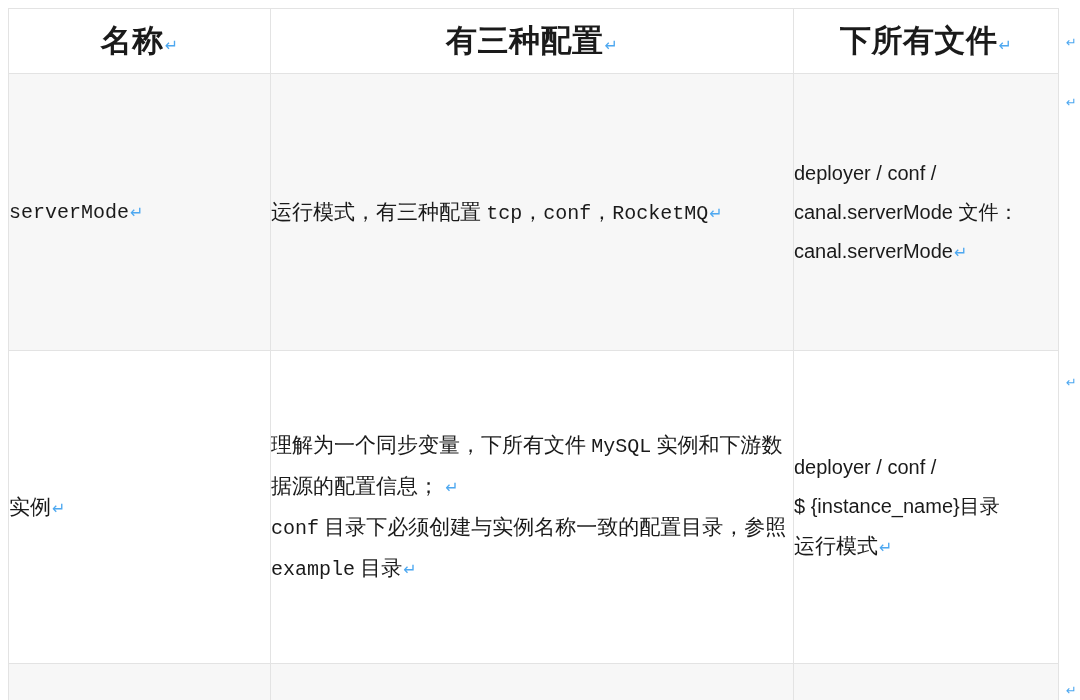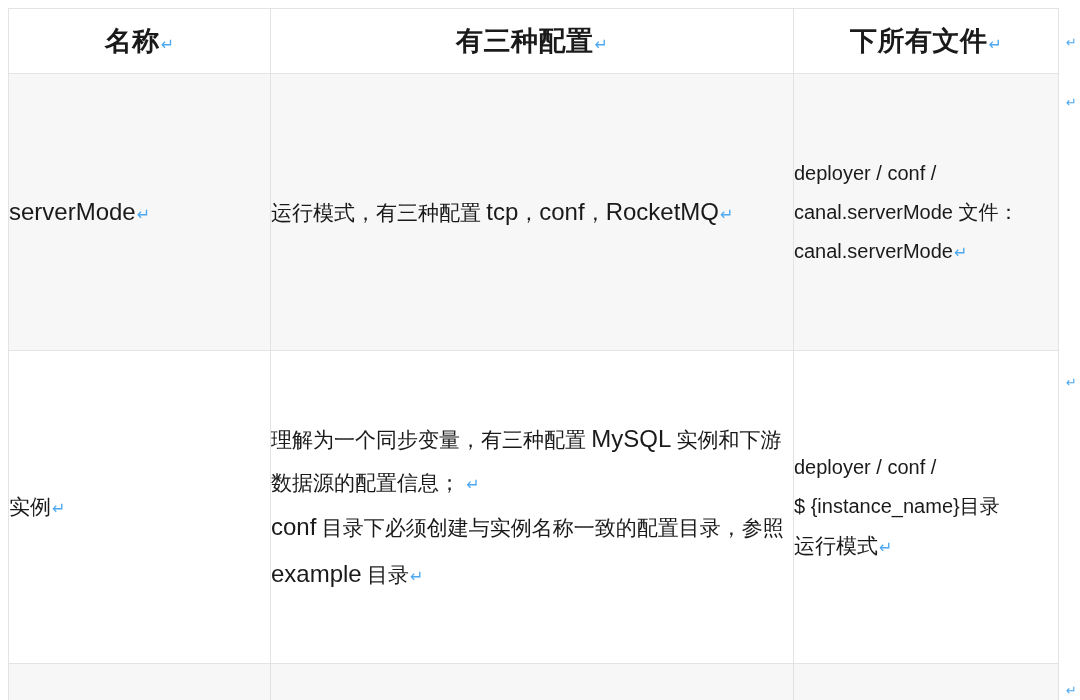--- a/index.html
+++ b/index.html
@@ -45,21 +45,21 @@
 
   
   .hdr-cell {
     height: 64px;
     text-align: center;
     background: #ffffff;
   }
   .hdr-text {
     font-family: "Liberation Serif", "DejaVu Serif", serif;
     font-weight: bold;
-    font-size: 27px;
+    font-size: 31px;
     color: #1a1a1a;
     letter-spacing: 0.5px;
   }
 
   
   tr.shaded > td { background: #f7f7f7; }
 
   
   .cell-pad { padding: 10px 22px; }
   .cell-pad-narrow { padding: 10px 18px; margin-left: 35px; }
@@ -77,22 +77,22 @@
     word-break: break-word;
   }
   .txt-mixed {
     font-family: "Liberation Serif", "DejaVu Serif", serif;
     font-size: 21px;
     color: #1a1a1a;
     line-height: 1.95;
   }
   .txt-mixed .lat,
   .txt .lat {
-    font-family: Liberation Sans, sans-serif;
-    font-size: 24px;
+    font-family: Liberation Mono, monospace;
+    font-size: 20px;
   }
   .para + .para { }
 
   .col3 {
     font-family: "Liberation Sans", "DejaVu Sans", sans-serif;
     font-size: 20px;
     line-height: 1.95;
     color: #1a1a1a;
   }
   .col3 .han {
@@ -169,21 +169,21 @@
             <div><span>canal.serverMode</span><span class="ret">↵</span></div>
           </div>
         </td>
       </tr>
 
       <tr class="row2">
         <td class="cell-pad">
           <div class="txt-mixed"><span>实例</span><span class="ret">↵</span></div>
         </td>
         <td class="cell-pad">
-          <div class="para txt-mixed"><span>理解为一个同步变量，有三种配置 </span><span class="lat">MySQL</span><span> 实例和下游数据源的配置信息； </span><span class="ret">↵</span></div>
+          <div class="para txt-mixed"><span>理解为一个同步变量，下所有文件 </span><span class="lat">MySQL</span><span> 实例和下游数据源的配置信息； </span><span class="ret">↵</span></div>
           <div class="para txt-mixed"><span class="lat">conf</span><span> 目录下必须创建与实例名称一致的配置目录，参照 </span><span class="lat">example</span><span> 目录</span><span class="ret">↵</span></div>
         </td>
         <td class="cell-pad-narrow">
           <div class="col3">
             <div><span>deployer / conf /</span></div>
             <div><span>$ {instance_name}目录</span></div>
             <div class="han"><span>运行模式</span><span class="ret">↵</span></div>
           </div>
         </td>
       </tr>

